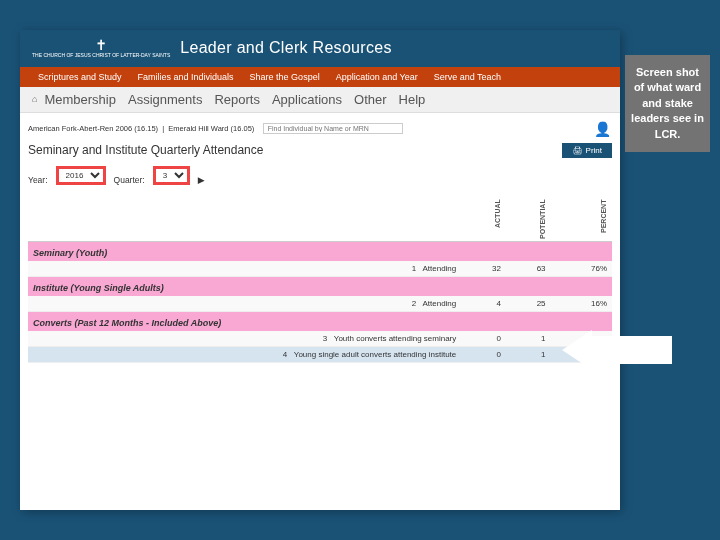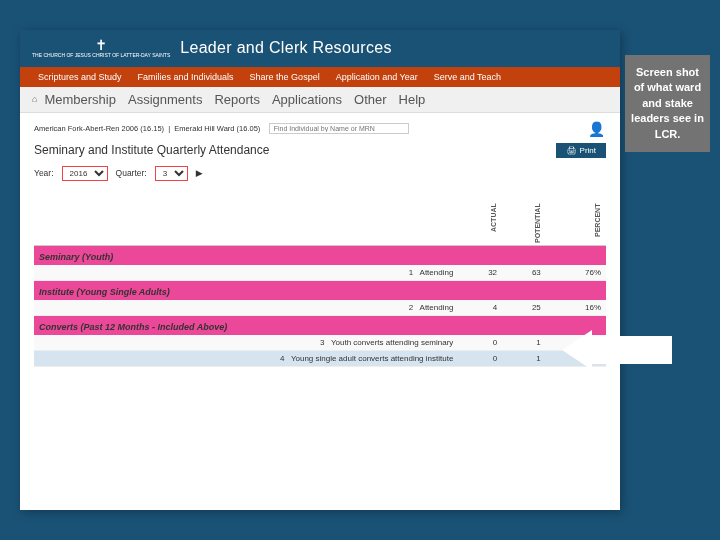--- a/index.html
+++ b/index.html
@@ -82,21 +82,21 @@
     }
     .sub-nav-item {
       font-size: 13px;
       color: #555;
       padding: 2px 5px;
       cursor: pointer;
     }
 
     
     .content-area {
-      padding: 8px 14px;
+      padding: 8px 8px;
       position: relative;
     }
 
     
     .user-info-bar {
       display: flex;
       justify-content: space-between;
       align-items: center;
       margin-bottom: 6px;
     }
@@ -129,32 +129,32 @@
       font-size: 8px;
       cursor: pointer;
       display: flex;
       align-items: center;
       gap: 3px;
     }
 
     
     .filters-row {
       display: flex;
-      align-items: center;
+      align-items: flex-end;
       gap: 8px;
-      margin-bottom: 20px;
+      margin-bottom: 12px;
     }
     .filter-label {
       font-size: 8.5px;
       color: #333;
     }
     .filter-select {
       font-size: 8px;
       padding: 1px 3px;
-      border: 1px solid #ef4444;
+      border: 3px solid #ef4444;
       background: white;
       color: #333;
     }
 
     
     .attendance-table {
       width: 100%;
       border-collapse: collapse;
       font-size: 8px;
     }
@@ -170,21 +170,21 @@
       vertical-align: bottom;
     }
     .attendance-table thead th.left-col {
       writing-mode: horizontal-tb;
       transform: none;
       text-align: left;
       height: auto;
       vertical-align: bottom;
     }
     .section-header td {
-      background: #ec4899;
+      background: #f9a8d4;
       font-size: 9px;
       color: #333;
       font-style: italic;
       padding: 6px 5px 3px 5px;
       font-weight: bold;
     }
     .attendance-table tbody tr.data-row td {
       padding: 3px 5px;
       font-size: 8px;
       color: #333;

